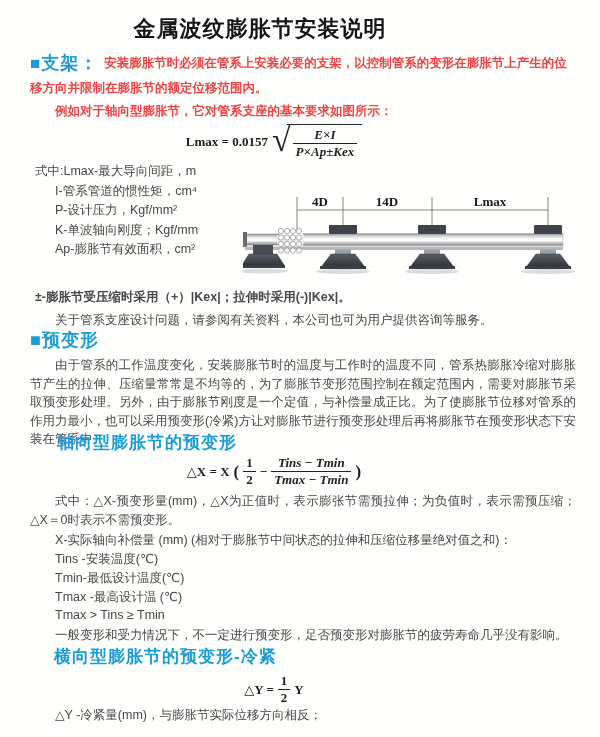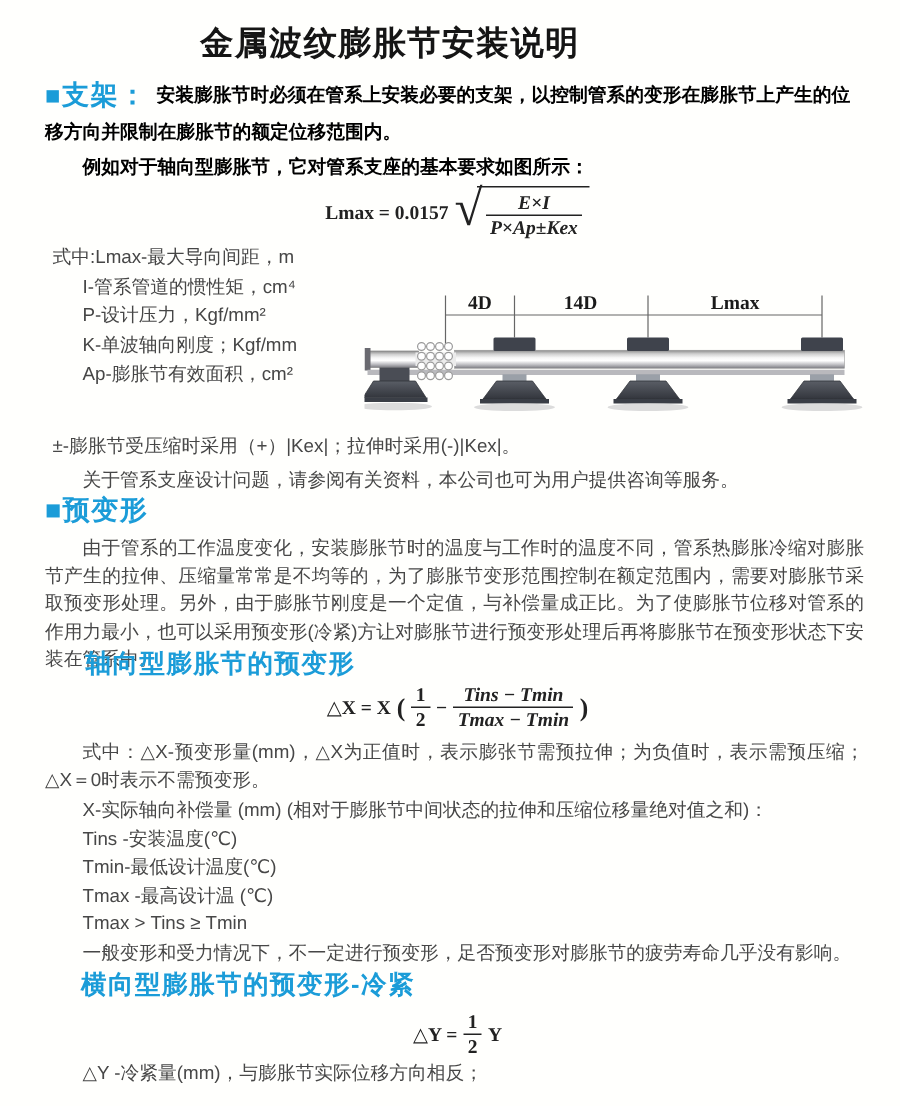--- a/index.html
+++ b/index.html
@@ -15,32 +15,32 @@
   .doc-title{
     left:0;top:14px;width:520px;
     text-align:center;
     font-size:22px;font-weight:bold;color:#151515;
     letter-spacing:1px;
   }
   .para{font-size:12.5px;line-height:23px;}
   .sec-head-inline{vertical-align:-2px;}
   .marker{color:#1b9cd8;font-size:17px;font-weight:bold;margin-right:1px;}
   .sec-label{color:#1b9cd8;font-size:18px;font-weight:bold;letter-spacing:1px;margin-right:6px;}
-  .bold-text{font-weight:bold;color:#000000;}
+  .bold-text{font-weight:bold;color:#ef4444;}
   .var-list{font-size:12.5px;color:#464646;}
   .var-list .var-line{height:19.5px;line-height:19.5px;white-space:nowrap;}
   .var-list .var-line.indent{padding-left:20px;}
   .note-line{font-size:12.5px;white-space:nowrap;}
   .justify{text-align:justify;text-indent:2em;}
   .sub-head{color:#1b9cd8;font-size:17px;font-weight:bold;letter-spacing:1px;}
   
   .formula{
     left:0;width:548px;text-align:center;
     font-family:"Liberation Serif","DejaVu Serif",serif;
-    font-weight:bold;color:#222;font-size:13px;padding-left:31px;
+    font-weight:bold;color:#222;font-size:13px;
   }
   .formula .row{display:inline-flex;align-items:center;gap:4px;}
   .frac{display:inline-flex;flex-direction:column;text-align:center;vertical-align:middle;line-height:1.25;}
   .frac .num{display:block;border-bottom:1px solid #222;padding:0 3px;}
   .frac .den{display:block;padding:0 3px;}
   .frac.it{font-style:italic;}
   .sqrt{display:inline-flex;align-items:flex-start;}
   .rad{font-size:34px;font-weight:400;line-height:0.95;margin-right:-4px;color:#222;}
   .sqrt-body{border-top:1.6px solid #222;padding:2px 5px 0 6px;}
   .paren{font-size:17px;font-weight:bold;}
@@ -73,21 +73,21 @@
   </span>
 </div>
 
 <div class="abs var-list" style="left:35px;top:162px;">
   <div class="var-line">式中:Lmax-最大导向间距，m</div>
   <div class="var-line indent">I-管系管道的惯性矩，cm⁴</div>
   <div class="var-line indent">P-设计压力，Kgf/mm²</div>
   <div class="var-line indent">K-单波轴向刚度；Kgf/mm</div>
   <div class="var-line indent">Ap-膨胀节有效面积，cm²</div>
 </div>
-<div class="abs note-line" style="left:35px;top:289px;">±-膨胀节受压缩时采用（+）|Kex|；拉伸时采用(-)|Kex|。</div>
+<div class="abs note-line" style="left:35px;top:289px;font-weight:bold;">±-膨胀节受压缩时采用（+）|Kex|；拉伸时采用(-)|Kex|。</div>
 <div class="abs note-line" style="left:55px;top:312px;">关于管系支座设计问题，请参阅有关资料，本公司也可为用户提供咨询等服务。</div>
 
 <svg class="abs diagram" viewBox="0 0 355 95">
   <defs>
     <linearGradient id="pg" x1="0" y1="0" x2="0" y2="1">
       <stop offset="0%" stop-color="#8a8a8a"></stop>
       <stop offset="20%" stop-color="#cfcfcf"></stop>
       <stop offset="42%" stop-color="#f7f7f7"></stop>
       <stop offset="58%" stop-color="#ffffff"></stop>
       <stop offset="80%" stop-color="#bfbfc3"></stop>

